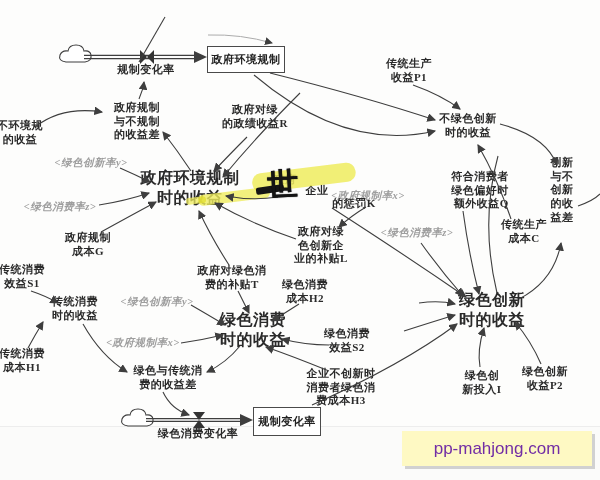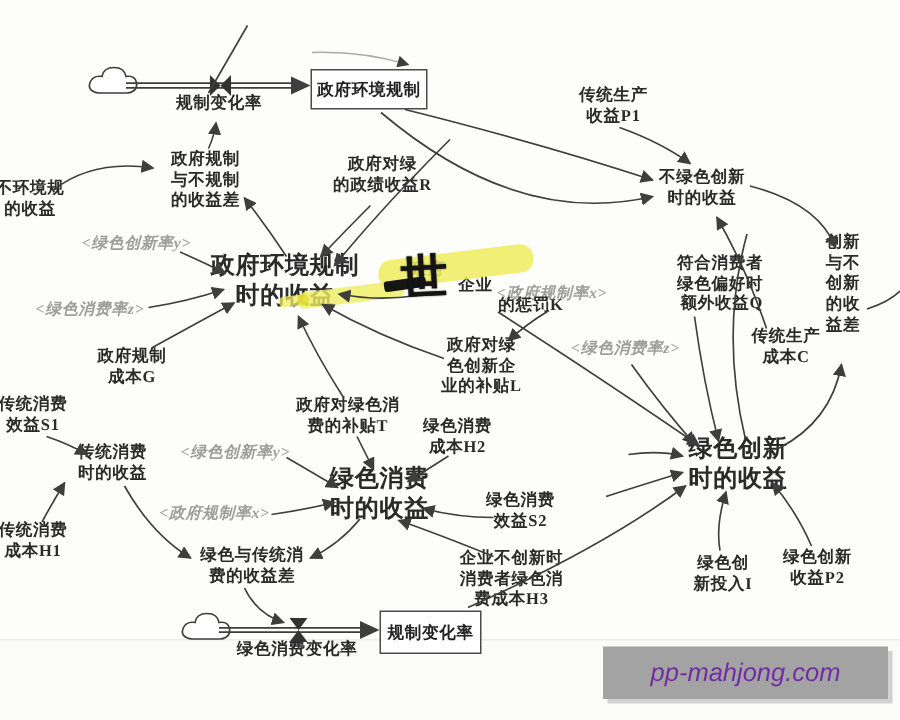--- a/index.html
+++ b/index.html
@@ -179,15 +179,15 @@
       <path d="M240,346 Q226,363 207,372" marker-end="url(#ah)"></path>
       <path d="M163,392 Q171,409 189,415" marker-end="url(#ah)"></path>
       <path d="M366,207 Q351,216 339,227" marker-end="url(#ah)"></path>
     </g>
     <path d="M208,35 Q241,34 272,43" stroke="#ababab" fill="none" stroke-width="1" marker-end="url(#ah)"></path>
   </svg>
 
   <div id="wm-dash"></div>
   <div id="wm-glyph">世</div>
 
-  <div id="watermark" style="background: #a3a3a3; color: rgb(114, 45, 165); font-style: italic;">pp-mahjong.com</div>
+  <div id="watermark" style="background: #fef9c3; color: rgb(114, 45, 165);">pp-mahjong.com</div>
 
 </div>
 
 </body></html>

